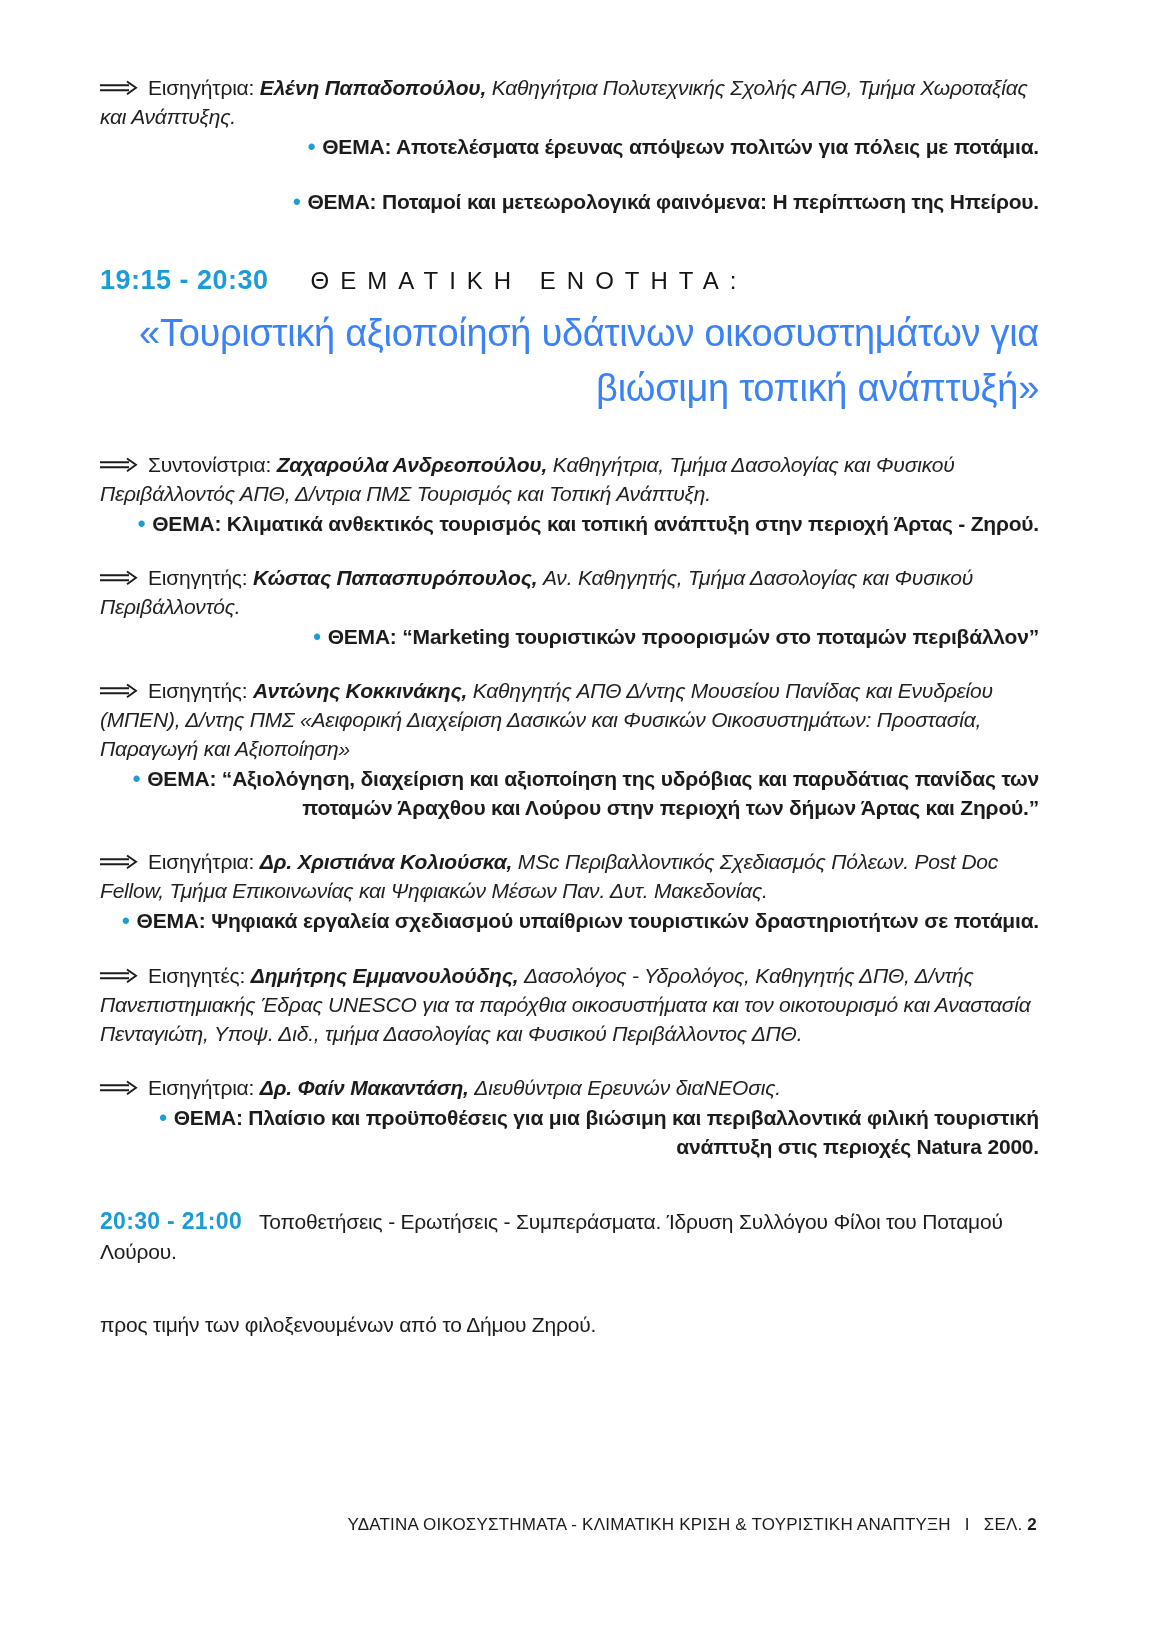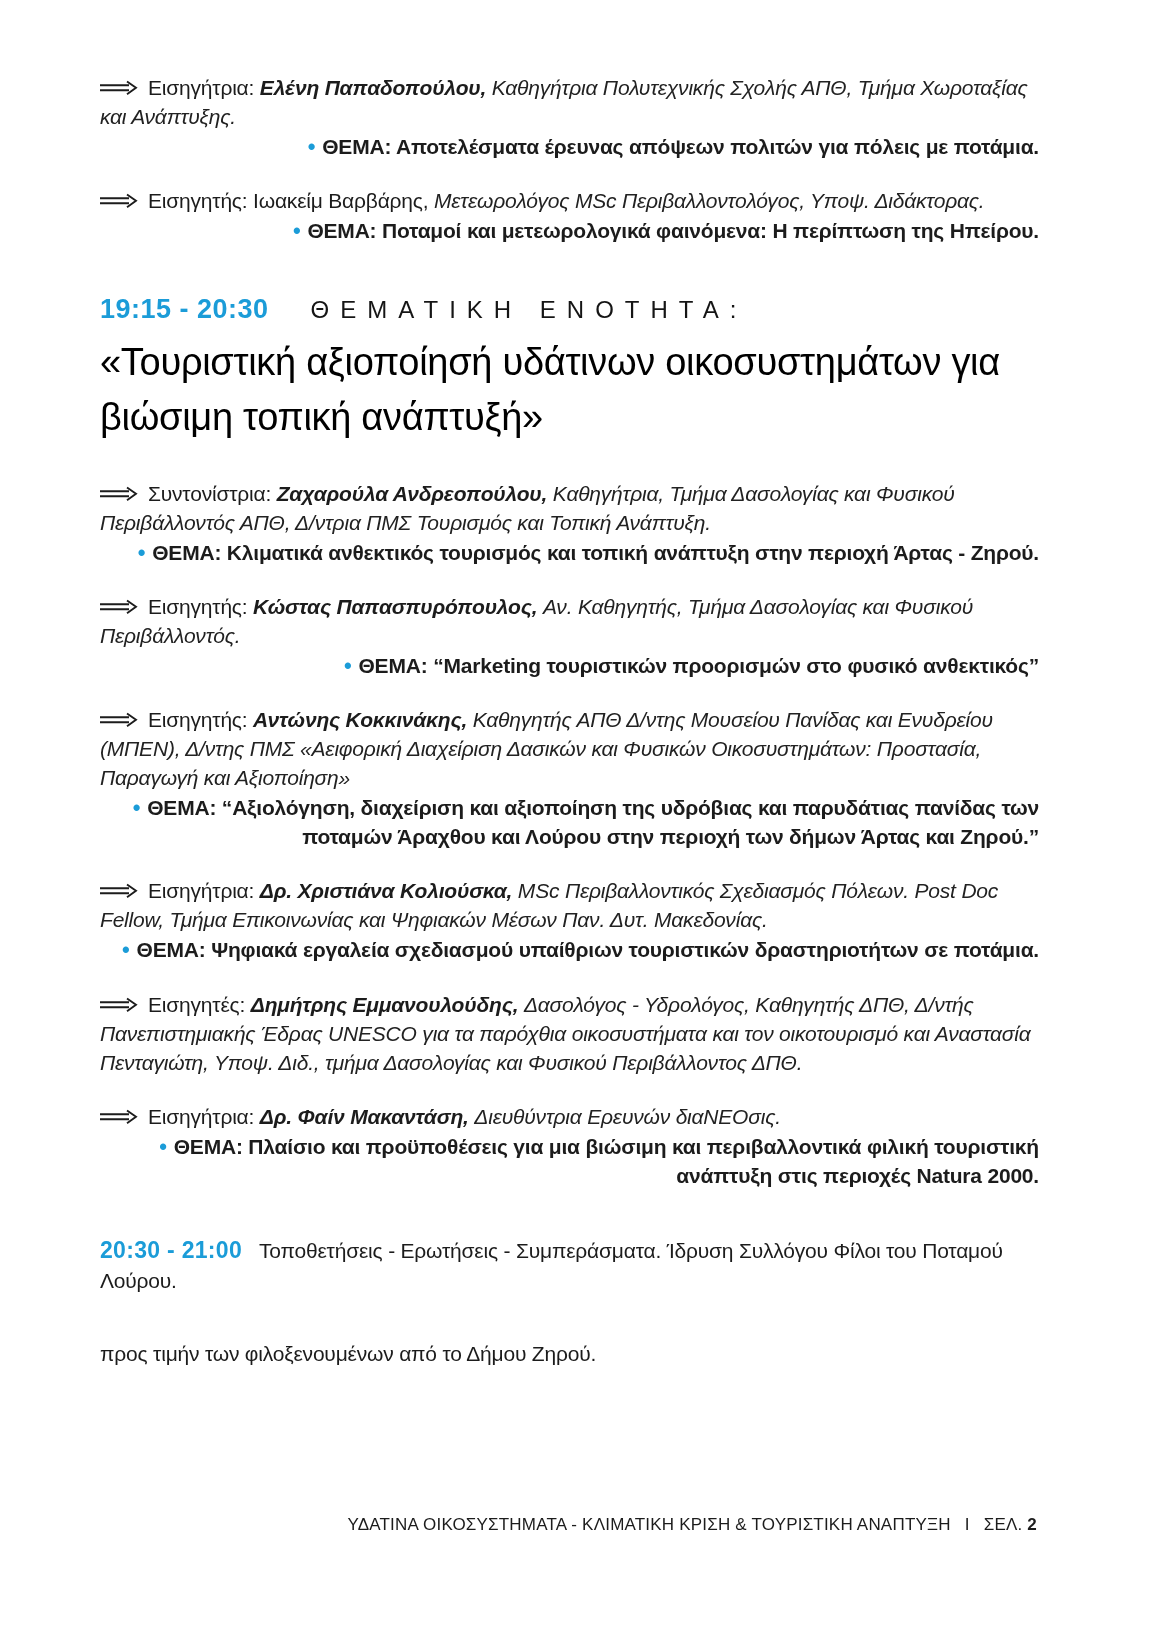--- a/index.html
+++ b/index.html
@@ -60,27 +60,28 @@
     font-size: 27px;
     letter-spacing: 0.5px;
     margin-right: 42px;
   }
   .session-kicker {
     font-size: 24px;
     letter-spacing: 11px;
     color: #151515;
   }
   .session-title {
-    color: #000000;
+    color: #3b82f6;
     font-size: 38px;
     font-weight: 400;
     line-height: 1.46;
     letter-spacing: -0.3px;
     max-width: 945px;
     margin: 4px 0 34px 0;
+    text-align: right;
   }
 
   
   .closing-block {
     margin-top: 44px;
     font-size: 21px;
     line-height: 1.38;
     letter-spacing: -0.2px;
   }
   .closing-time {
@@ -110,43 +111,40 @@
 <div class="content">
 
   <div class="speaker-block">
     <p class="intro"><span class="arrow"><svg width="39" height="16" viewBox="0 0 39 16">
             <path d="M0 5.3 H29 M0 10.3 H29 M27 1.5 L36 7.8 L27 14.2" stroke="#1c1c1c" stroke-width="1.9" fill="none"></path>
           </svg></span><span>Εισηγήτρια:</span> <span class="name-bold">Ελένη Παπαδοπούλου</span><span class="name-bold">,</span> <span class="aff">Καθηγήτρια Πολυτεχνικής Σχολής ΑΠΘ, Τμήμα Χωροταξίας και Ανάπτυξης.</span></p>
     <p class="theme-line"><span class="bullet">•</span><span>ΘΕΜΑ:</span> <span>Αποτελέσματα έρευνας απόψεων πολιτών για πόλεις με ποτάμια.</span></p>
   </div>
 
   <div class="speaker-block">
-    <p class="intro"><span class="arrow"><svg width="39" height="16" viewBox="0 0 39 16">
-            <path d="M0 5.3 H29 M0 10.3 H29 M27 1.5 L36 7.8 L27 14.2" stroke="#1c1c1c" stroke-width="1.9" fill="none"></path>
-          </svg></span><span>Εισηγητής:</span> <span>Ιωακείμ Βαρβάρης</span><span>,</span> <span class="aff">Μετεωρολόγος MSc Περιβαλλοντολόγος, Υποψ. Διδάκτορας.</span></p>
     <p class="theme-line"><span class="bullet">•</span><span>ΘΕΜΑ:</span> <span>Ποταμοί και μετεωρολογικά φαινόμενα: Η περίπτωση της Ηπείρου.</span></p>
   </div>
 
   <div class="session-header">
     <span class="session-time">19:15 - 20:30</span><span class="session-kicker">ΘΕΜΑΤΙΚΗ ΕΝΟΤΗΤΑ:</span>
   </div>
   <h1 class="session-title">«Τουριστική αξιοποίησή υδάτινων οικοσυστημάτων για βιώσιμη τοπική ανάπτυξή»</h1>
 
   <div class="speaker-block">
     <p class="intro"><span class="arrow"><svg width="39" height="16" viewBox="0 0 39 16">
             <path d="M0 5.3 H29 M0 10.3 H29 M27 1.5 L36 7.8 L27 14.2" stroke="#1c1c1c" stroke-width="1.9" fill="none"></path>
           </svg></span><span>Συντονίστρια:</span> <span class="name-bold">Ζαχαρούλα Ανδρεοπούλου</span><span class="name-bold">,</span> <span class="aff">Καθηγήτρια, Τμήμα Δασολογίας και Φυσικού Περιβάλλοντός ΑΠΘ, Δ/ντρια ΠΜΣ Τουρισμός και Τοπική Ανάπτυξη.</span></p>
     <p class="theme-line"><span class="bullet">•</span><span>ΘΕΜΑ:</span> <span>Κλιματικά ανθεκτικός τουρισμός και τοπική ανάπτυξη στην περιοχή Άρτας - Ζηρού.</span></p>
   </div>
 
   <div class="speaker-block">
     <p class="intro"><span class="arrow"><svg width="39" height="16" viewBox="0 0 39 16">
             <path d="M0 5.3 H29 M0 10.3 H29 M27 1.5 L36 7.8 L27 14.2" stroke="#1c1c1c" stroke-width="1.9" fill="none"></path>
           </svg></span><span>Εισηγητής:</span> <span class="name-bold">Κώστας Παπασπυρόπουλος</span><span class="name-bold">,</span> <span class="aff">Αν. Καθηγητής, Τμήμα Δασολογίας και Φυσικού Περιβάλλοντός.</span></p>
-    <p class="theme-line"><span class="bullet">•</span><span>ΘΕΜΑ:</span> <span>“Marketing τουριστικών προορισμών στο φυσικό ανθεκτικός”</span></p>
+    <p class="theme-line"><span class="bullet">•</span><span>ΘΕΜΑ:</span> <span>“Marketing τουριστικών προορισμών στο ποταμών περιβάλλον”</span></p>
   </div>
 
   <div class="speaker-block">
     <p class="intro"><span class="arrow"><svg width="39" height="16" viewBox="0 0 39 16">
             <path d="M0 5.3 H29 M0 10.3 H29 M27 1.5 L36 7.8 L27 14.2" stroke="#1c1c1c" stroke-width="1.9" fill="none"></path>
           </svg></span><span>Εισηγητής:</span> <span class="name-bold">Αντώνης Κοκκινάκης</span><span class="name-bold">,</span> <span class="aff">Καθηγητής ΑΠΘ Δ/ντης Μουσείου Πανίδας και Ενυδρείου (ΜΠΕΝ), Δ/ντης ΠΜΣ «Αειφορική Διαχείριση Δασικών και Φυσικών Οικοσυστημάτων: Προστασία, Παραγωγή και Αξιοποίηση»</span></p>
     <p class="theme-line"><span class="bullet">•</span><span>ΘΕΜΑ:</span> <span>“Αξιολόγηση, διαχείριση και αξιοποίηση της υδρόβιας και παρυδάτιας πανίδας των ποταμών Άραχθου και Λούρου στην περιοχή των δήμων Άρτας και Ζηρού.”</span></p>
   </div>
 
   <div class="speaker-block">

